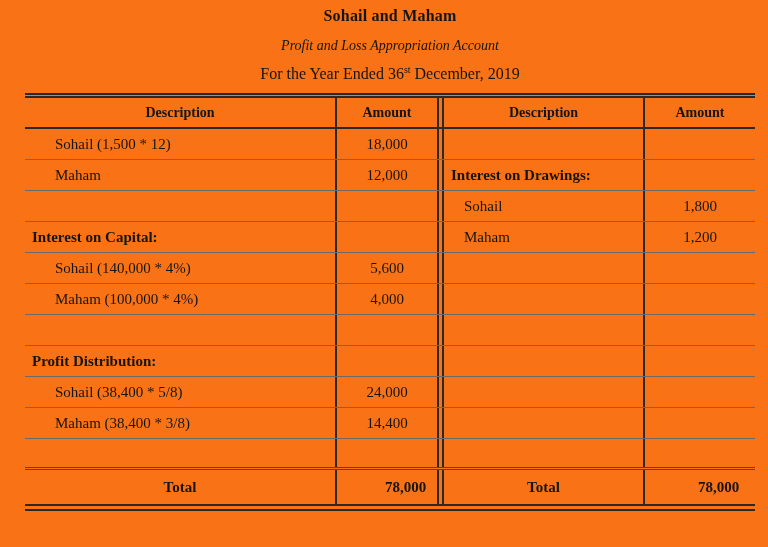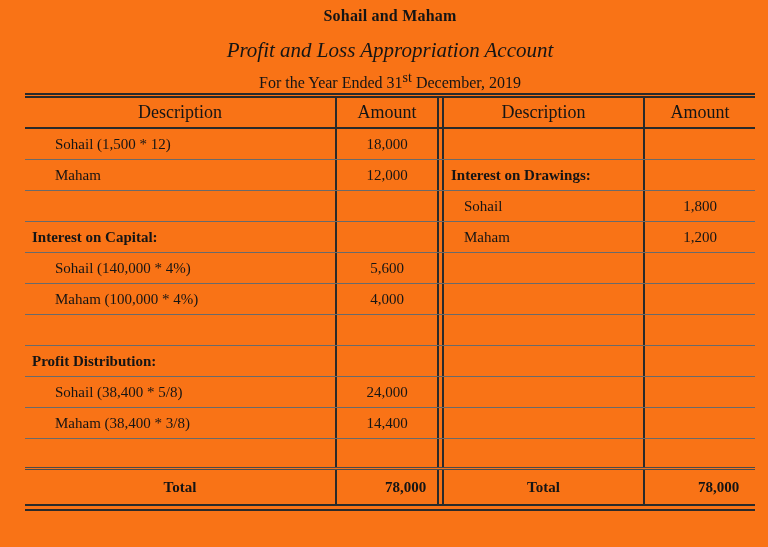--- a/index.html
+++ b/index.html
@@ -24,30 +24,30 @@
     width: 730px;
     text-align: center;
     padding-top: 7px;
   }
   .doc-title {
     font-size: 16px;
     font-weight: bold;
     letter-spacing: 0.2px;
   }
   .doc-subtitle {
-    font-size: 21px;
+    font-size: 14px;
     font-style: italic;
     margin-top: 13px;
   }
   .doc-date {
     font-size: 16px;
     margin-top: 11px;
   }
   .doc-date sup {
-    font-size: 14px;
+    font-size: 10px;
     line-height: 0;
   }
   
   .acct-table {
     position: absolute;
     left: 25px;
     top: 93px;
     width: 730px;
     border-top: 5px double #2a2a2a;
     border-bottom: 7px double #2a2a2a;
@@ -65,23 +65,23 @@
   .row.total-row    { height: 34px; border-bottom: none; }
   .cell {
     display: flex;
     align-items: center;
     box-sizing: border-box;
     overflow: hidden;
     white-space: nowrap;
     font-size: 15px;
   }
   .hdr {
-    font-weight: normal;
+    font-weight: bold;
     justify-content: center;
-    font-size: 18px;
+    font-size: 14px;
   }
   .amt-l, .amt-r {
     border-left: 2px solid #2a2a2a;
     justify-content: center;
   }
   .divider {
     border-left: 2px solid #2a2a2a;
     border-right: 2px solid #2a2a2a;
   }
   .cat   { font-weight: bold; padding-left: 7px; }
@@ -92,21 +92,21 @@
   .amt-bold { font-weight: bold; padding-left: 37px; }
 </style>
 </head>
 <body>
 
 <div class="page">
 
   <div class="doc-header">
     <div class="doc-title">Sohail and Maham</div>
     <div class="doc-subtitle">Profit and Loss Appropriation Account</div>
-    <div class="doc-date"><span>For the Year Ended 31</span><sup>st</sup><span> December, 2019</span></div>
+    <div class="doc-date"><span>For the Year Ended 36</span><sup>st</sup><span> December, 2019</span></div>
   </div>
 
   <div class="acct-table">
 
     <div class="row header-row">
       <div class="cell hdr">Description</div>
       <div class="cell hdr amt-l">Amount</div>
       <div class="divider"></div>
       <div class="cell hdr">Description</div>
       <div class="cell hdr amt-r">Amount</div>

